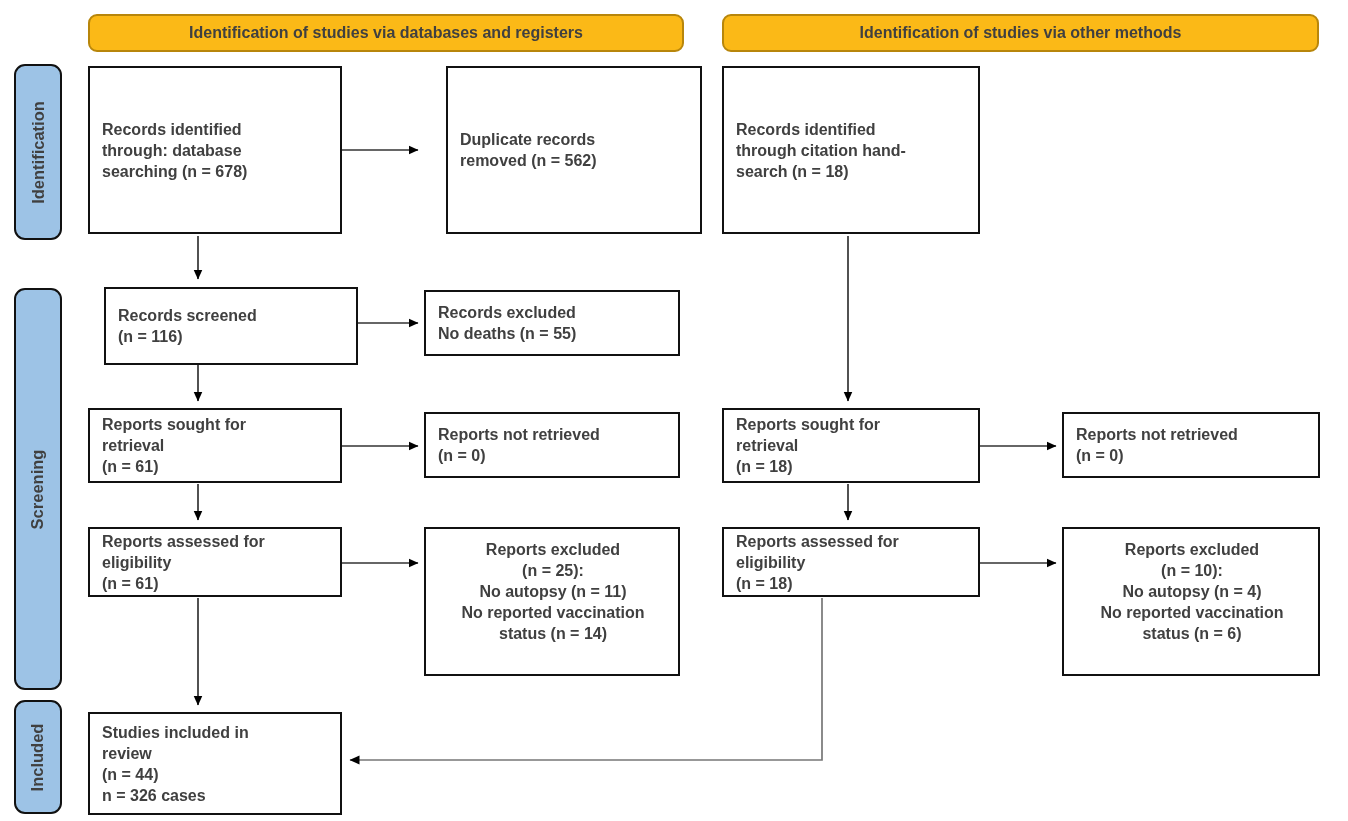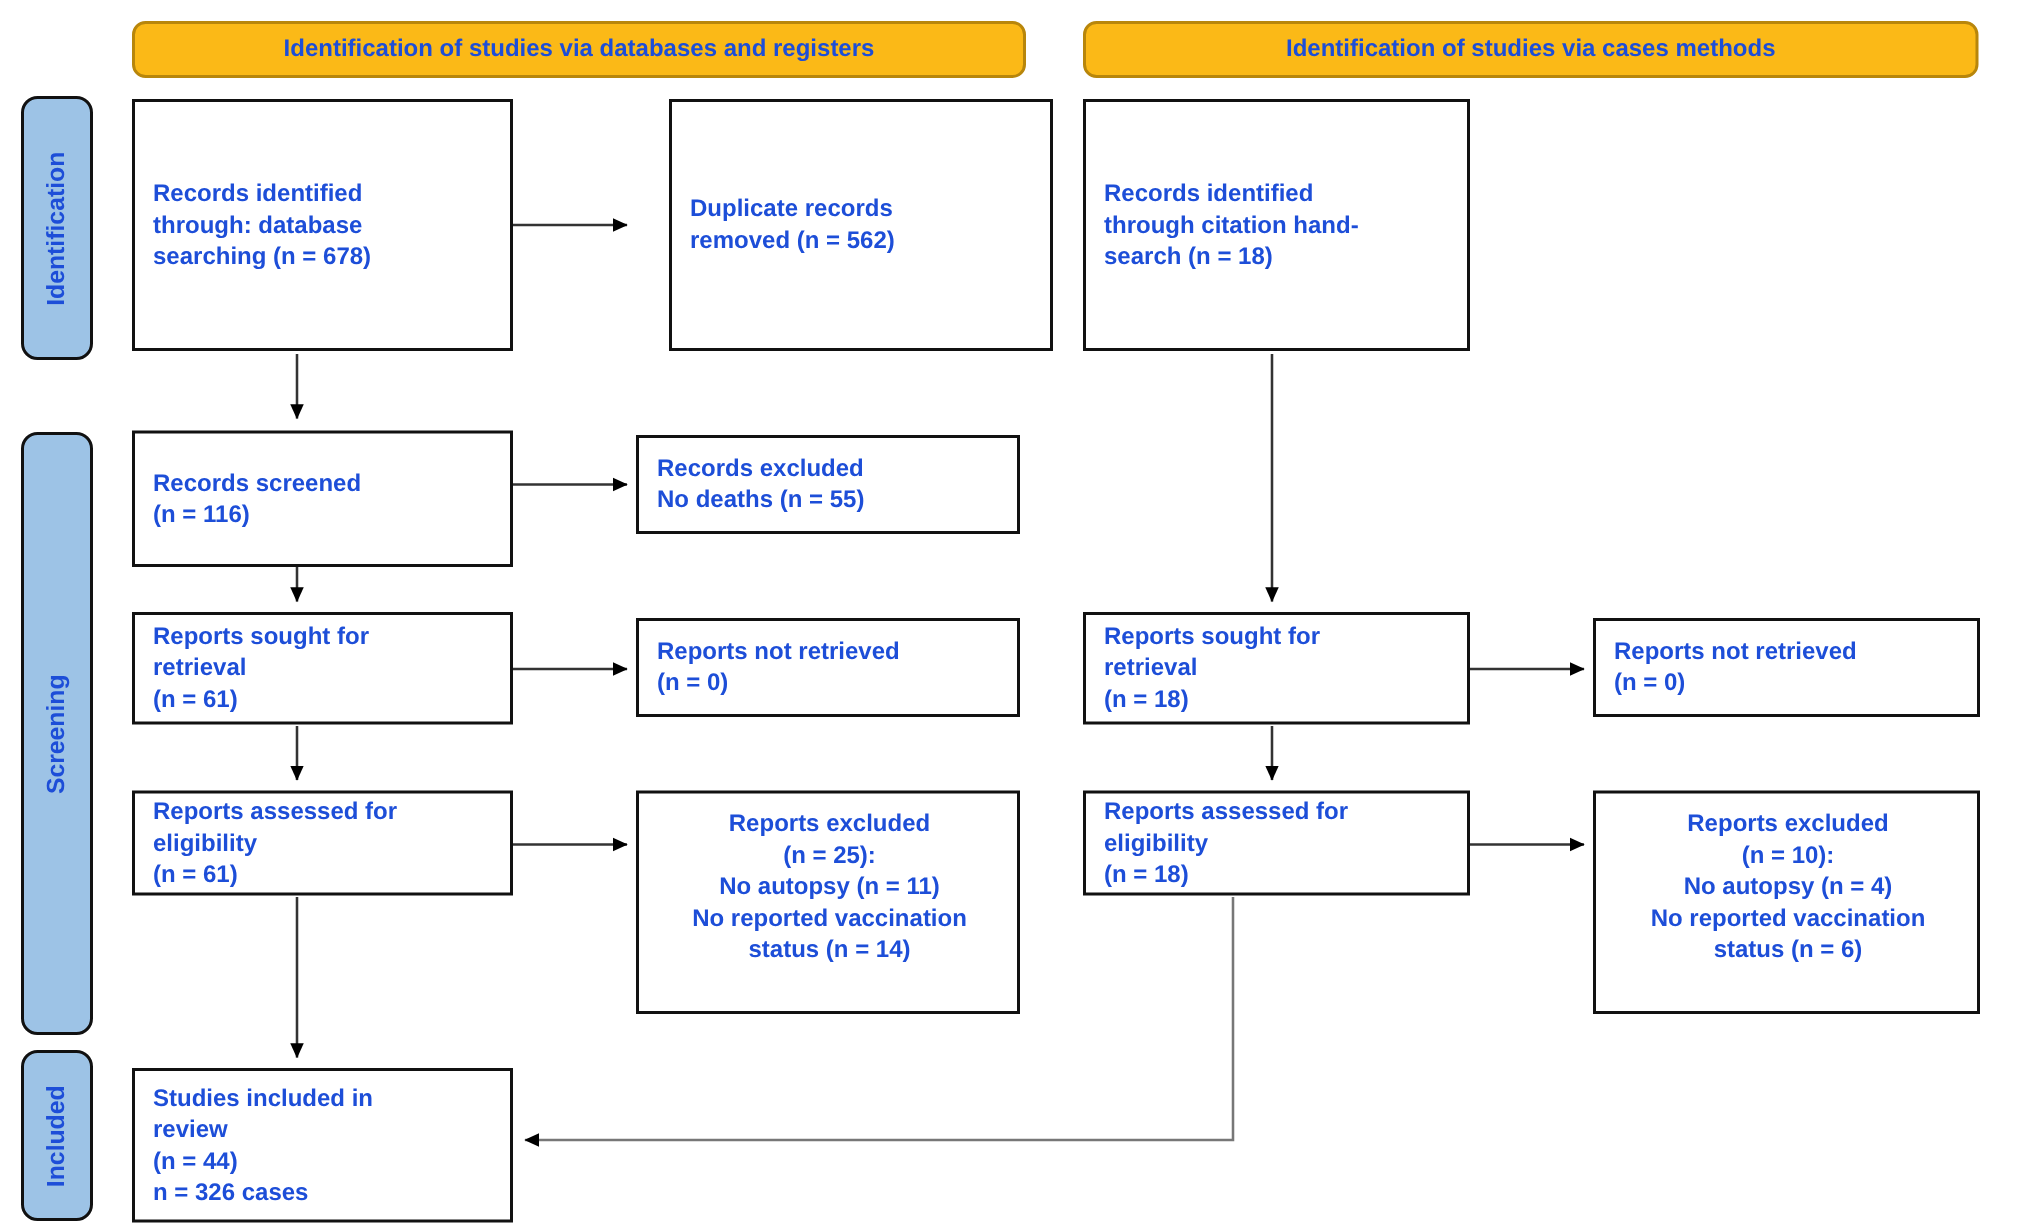--- a/index.html
+++ b/index.html
@@ -1,18 +1,18 @@
 <!DOCTYPE html>
 <html style="--header-bg: #FBB917; --header-border: #B8860B; --stage-bg: #9DC3E6;"><head>
 <meta charset="utf-8">
 <style>
   html,body{margin:0;padding:0;background:#fff;}
   .canvas{
     position:relative;width:1348px;height:821px;background:#fff;overflow:hidden;
-    font-family:"Liberation Sans","DejaVu Sans",sans-serif;color:#1d4ed8;
+    font-family:"Liberation Sans","DejaVu Sans",sans-serif;color:#404040;
   }
   .arrows{position:absolute;left:0;top:0;width:1348px;height:821px;pointer-events:none;}
   .arrows line,.arrows polyline{stroke:#333;stroke-width:1.7;fill:none;}
   .arrows .long{stroke:#777;}
   .header{
     position:absolute;background:var(--header-bg,#FBB917);
     border:2px solid var(--header-border,#B8860B);border-radius:9px;
     display:flex;align-items:center;justify-content:center;
     font-weight:700;font-size:16px;
   }
@@ -50,39 +50,39 @@
     <line x1="342" y1="563" x2="418" y2="563" marker-end="url(#ah)"></line>
     <line x1="198" y1="598" x2="198" y2="705" marker-end="url(#ah)"></line>
     <line x1="848" y1="236" x2="848" y2="401" marker-end="url(#ah)"></line>
     <line x1="980" y1="446" x2="1056" y2="446" marker-end="url(#ah)"></line>
     <line x1="848" y1="484" x2="848" y2="520" marker-end="url(#ah)"></line>
     <line x1="980" y1="563" x2="1056" y2="563" marker-end="url(#ah)"></line>
     <polyline class="long" points="822,598 822,760 350,760" marker-end="url(#ah)"></polyline>
   </svg>
 
   <div class="header" style="left:88px;top:14px;width:592px;height:34px">Identification of studies via databases and registers</div>
-  <div class="header" style="left:722px;top:14px;width:593px;height:34px">Identification of studies via cases methods</div>
+  <div class="header" style="left:722px;top:14px;width:593px;height:34px">Identification of studies via other methods</div>
 
   <div class="stage" style="left:14px;top:64px;width:44px;height:172px">
     <span>Identification</span>
   </div>
   <div class="stage" style="left:14px;top:288px;width:44px;height:398px">
     <span>Screening</span>
   </div>
   <div class="stage" style="left:14px;top:700px;width:44px;height:110px">
     <span>Included</span>
   </div>
 
   <div class="box" style="left:88px;top:66px;width:254px;height:168px">Records identified
 through: database
 searching (n = 678)</div>
   <div class="box" style="left:446px;top:66px;width:256px;height:168px">Duplicate records
 removed (n = 562)</div>
 
-  <div class="box" style="left:88px;top:287px;width:254px;height:91px">Records screened
+  <div class="box" style="left:104px;top:287px;width:254px;height:78px">Records screened
 (n = 116)</div>
   <div class="box" style="left:424px;top:290px;width:256px;height:66px">Records excluded
 No deaths (n = 55)</div>
 
   <div class="box" style="left:88px;top:408px;width:254px;height:75px">Reports sought for
 retrieval
 (n = 61)</div>
   <div class="box" style="left:424px;top:412px;width:256px;height:66px">Reports not retrieved
 (n = 0)</div>
 

